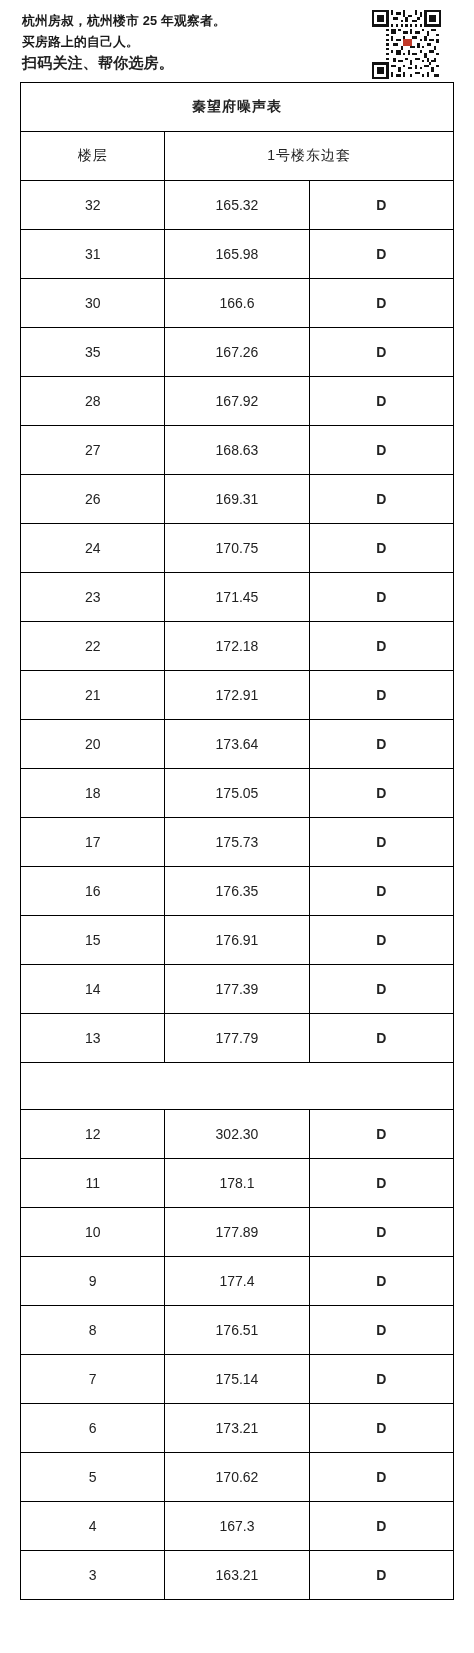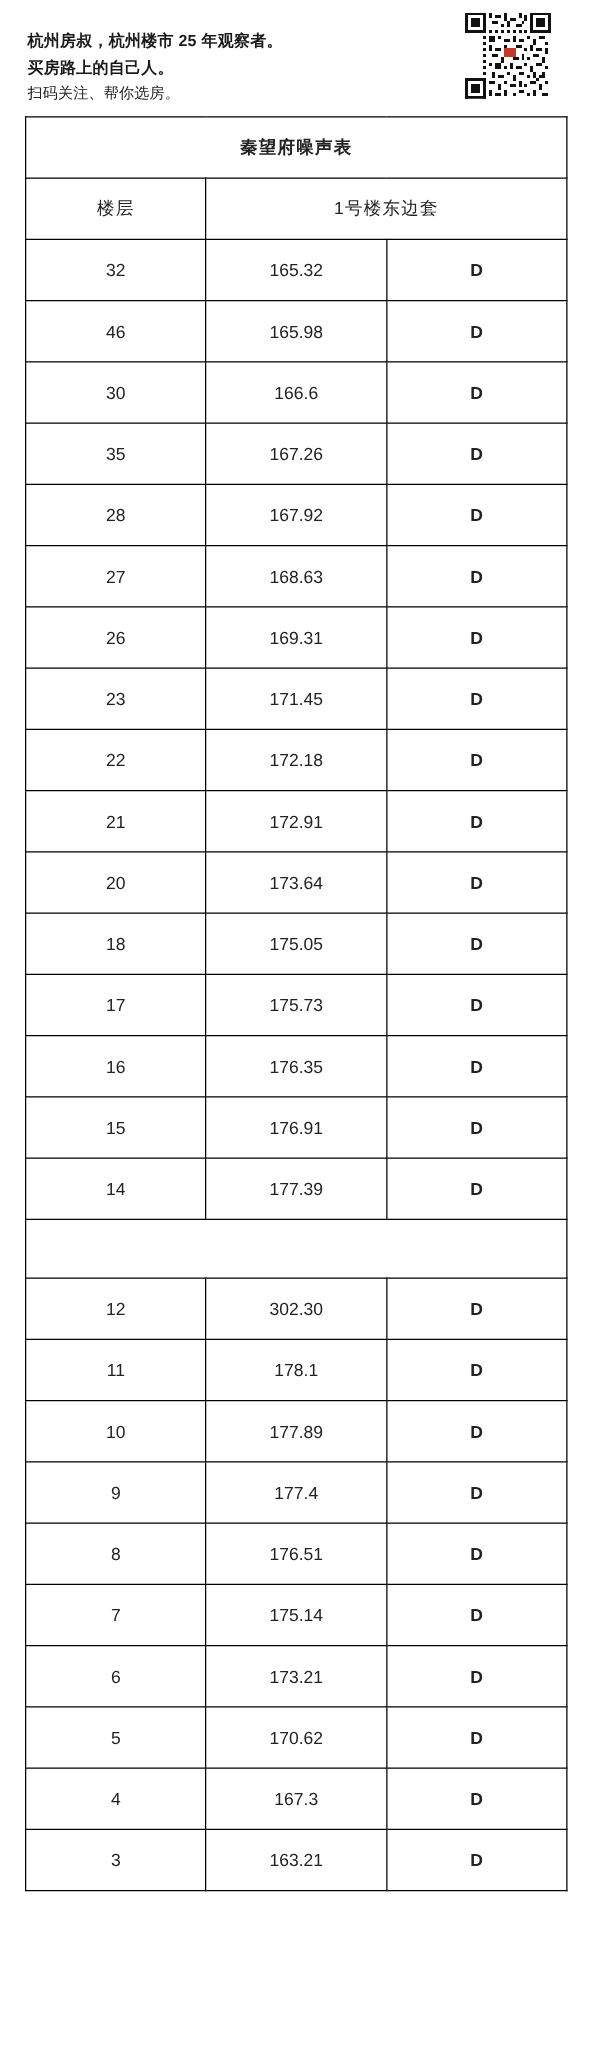--- a/index.html
+++ b/index.html
@@ -15,35 +15,35 @@
   .page{
     position:relative;
     width:474px;
     min-height:1653px;
     box-sizing:border-box;
   }
 
   
   .header{
     position:relative;
-    padding:22px 18px 8px 22px;
+    padding:10px 18px 8px 22px;
     min-height:82px;
     box-sizing:border-box;
   }
   .header-lines{
     width:300px;
   }
   .hline{
     font-size:12.5px;
     line-height:21px;
     letter-spacing:.2px;
     white-space:nowrap;
   }
   .hline.bold{font-weight:bold;font-size:12.8px;}
-  .hline.sub{font-size:12px;color:#222;}
+  .hline.sub{font-size:15px;color:#222;font-weight:bold;}
   .qr{
     position:absolute;
     top:10px;
     right:33px;
     width:69px;
     height:69px;
   }
   .qr svg{display:block;width:69px;height:69px;}
 
   
@@ -243,21 +243,21 @@
           <td class="head-unit" colspan="2">1号楼东边套</td>
         </tr>
       </tbody>
       <tbody id="rows-body">
           <tr>
             <td class="floor">32</td>
             <td class="value">165.32</td>
             <td class="grade g-D">D</td>
           </tr>
           <tr>
-            <td class="floor">46</td>
+            <td class="floor">31</td>
             <td class="value">165.98</td>
             <td class="grade g-D">D</td>
           </tr>
           <tr>
             <td class="floor">30</td>
             <td class="value">166.6</td>
             <td class="grade g-D">D</td>
           </tr>
           <tr>
             <td class="floor">35</td>
@@ -273,20 +273,25 @@
             <td class="floor">27</td>
             <td class="value">168.63</td>
             <td class="grade g-D">D</td>
           </tr>
           <tr>
             <td class="floor">26</td>
             <td class="value">169.31</td>
             <td class="grade g-D">D</td>
           </tr>
           <tr>
+            <td class="floor">24</td>
+            <td class="value">170.75</td>
+            <td class="grade g-D">D</td>
+          </tr>
+          <tr>
             <td class="floor">23</td>
             <td class="value">171.45</td>
             <td class="grade g-D">D</td>
           </tr>
           <tr>
             <td class="floor">22</td>
             <td class="value">172.18</td>
             <td class="grade g-D">D</td>
           </tr>
           <tr>
@@ -315,20 +320,25 @@
             <td class="grade g-D">D</td>
           </tr>
           <tr>
             <td class="floor">15</td>
             <td class="value">176.91</td>
             <td class="grade g-D">D</td>
           </tr>
           <tr>
             <td class="floor">14</td>
             <td class="value">177.39</td>
+            <td class="grade g-D">D</td>
+          </tr>
+          <tr>
+            <td class="floor">13</td>
+            <td class="value">177.79</td>
             <td class="grade g-D">D</td>
           </tr>
           <tr class="gap">
             <td colspan="3"></td>
           </tr>
           <tr>
             <td class="floor">12</td>
             <td class="value">302.30</td>
             <td class="grade g-D">D</td>
           </tr>

